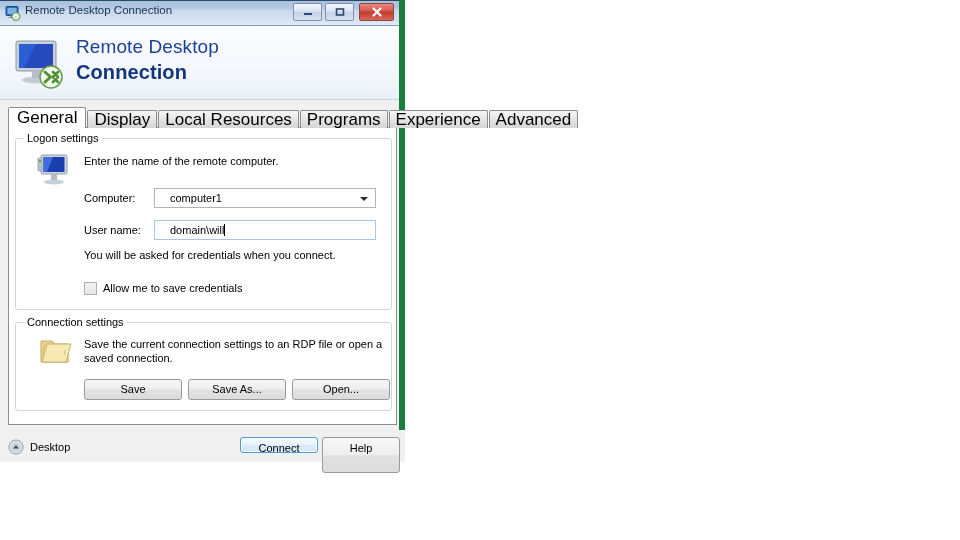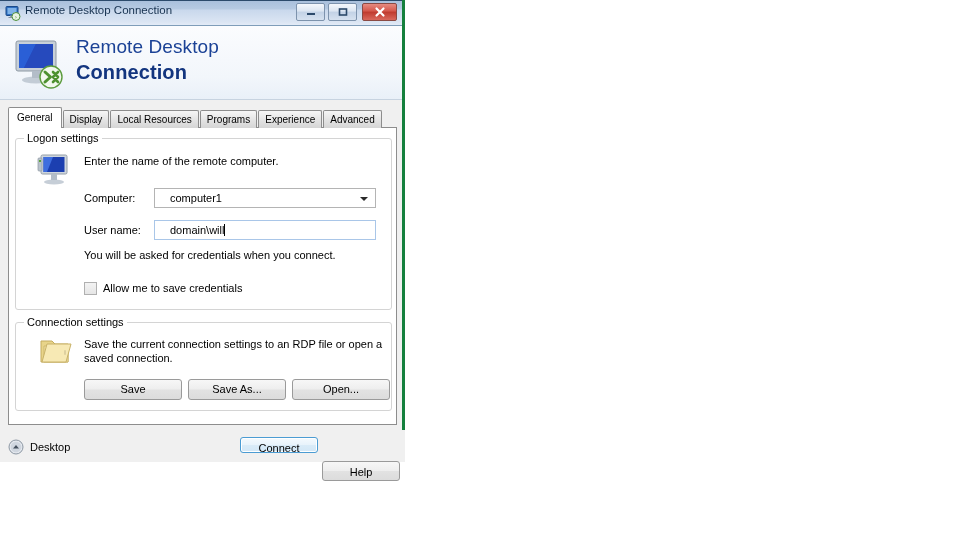--- a/index.html
+++ b/index.html
@@ -18,21 +18,21 @@
   }
 
   
   #rdp-window {
     position: absolute;
     left: 0;
     top: 0;
     width: 405px;
     height: 462px;
     background: #f0f0f0;
-    border-right: 3px solid #15803d;
+    border-right: 6px solid #15803d;
     border-bottom: 1px solid #9a9a9a;
     box-sizing: border-box;
   }
 
   
   #titlebar {
     position: relative;
     height: 26px;
     background: linear-gradient(to bottom,
                 #2b4a6b 0px, #2b4a6b 1px,
@@ -123,21 +123,21 @@
     height: 20px;
     display: flex;
     align-items: flex-end;
     z-index: 3;
   }
   .tab {
     height: 18px;
     line-height: 18px;
     padding: 0 6px;
     margin-right: 1px;
-    font-size: 10px;
+    font-size: 17px;
     color: #000;
     border: 1px solid #8d8d8d;
     border-bottom: none;
     border-radius: 2px 2px 0 0;
     background: linear-gradient(to bottom, #f6f6f6 0%, #e3e3e3 55%, #d5d5d5 100%);
     box-sizing: border-box;
     white-space: nowrap;
     margin-top: 20px;
   }
   .tab.active {
@@ -321,29 +321,28 @@
     border-radius: 3px;
     background: linear-gradient(to bottom, #f4fafe 0%, #e8f3fb 48%, #d9ebf8 52%, #d2e7f6 100%);
     box-shadow: inset 0 0 0 1px #ffffff;
     box-sizing: border-box;
   }
   #btn-help {
     position: absolute;
     left: 322px;
     top: 7px;
     width: 78px;
-    height: 20px;
+    height: 36px;
     line-height: 20px;
     text-align: center;
     font-size: 11px;
     border: 1px solid #9a9a9a;
     border-radius: 3px;
     background: linear-gradient(to bottom, #f7f7f7 0%, #eeeeee 48%, #e2e2e2 52%, #dcdcdc 100%);
     box-sizing: border-box;
-    margin-top: 24px;
   }
 </style>
 </head>
 <body>
 
 <div id="rdp-window">
 
   <div id="titlebar">
     <span id="titlebar-icon">
       <svg width="16" height="16" viewBox="0 0 16 16">

